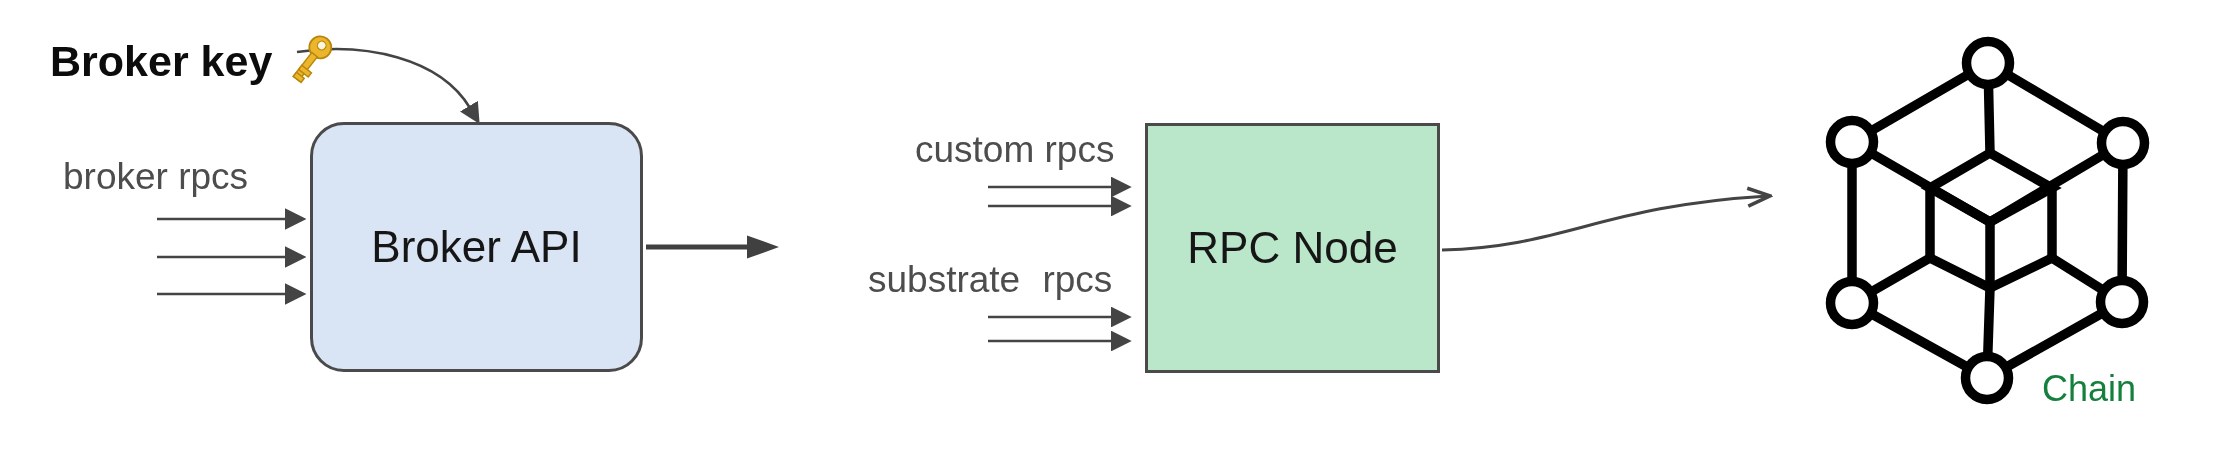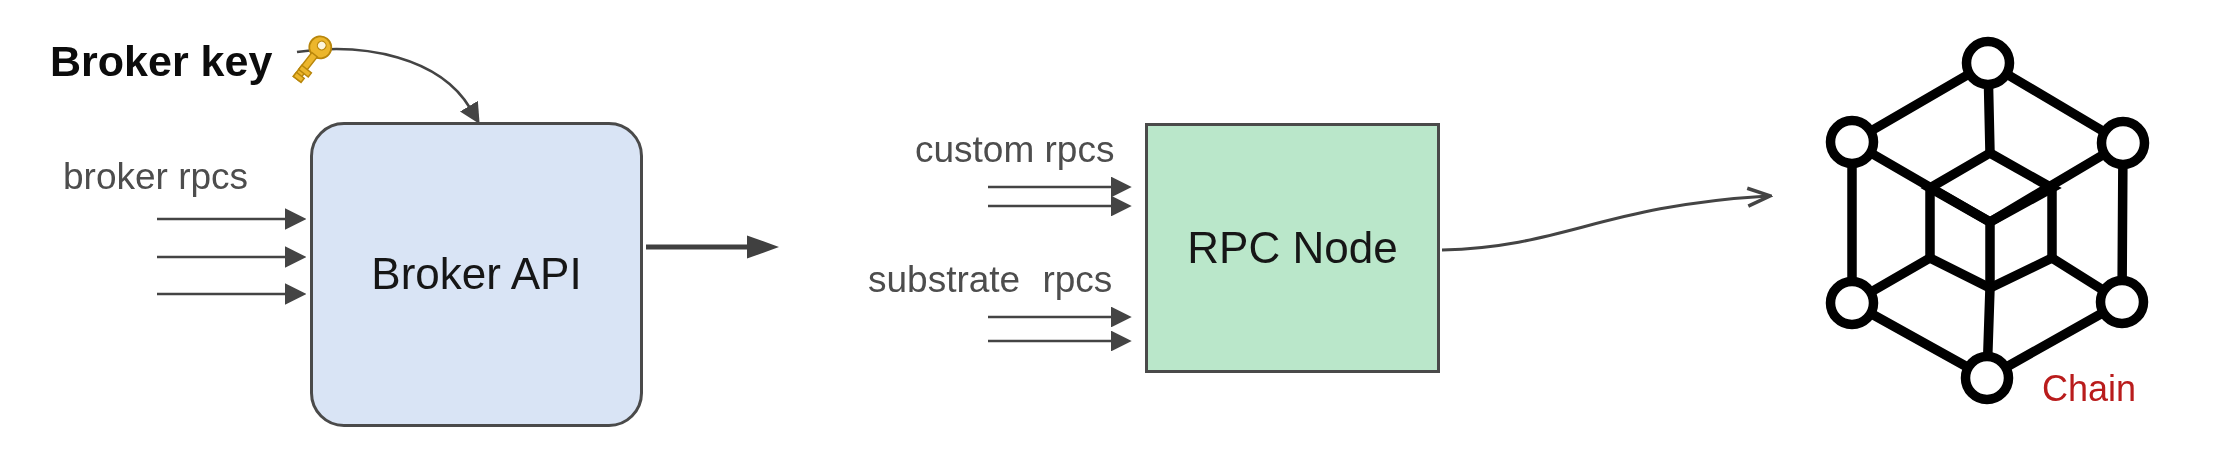--- a/index.html
+++ b/index.html
@@ -2,28 +2,28 @@
 <html><head>
 <meta charset="utf-8">
 <style>
   html,body{margin:0;padding:0;background:#ffffff;}
   body{width:2232px;height:450px;font-family:"Liberation Sans",sans-serif;}
   .canvas{position:relative;width:2232px;height:450px;background:#fff;overflow:hidden;}
   .lines-svg{position:absolute;left:0;top:0;width:2232px;height:450px;}
 
   .lbl{position:absolute;color:#4d4d4d;font-size:37px;white-space:nowrap;}
   .lbl-substrate{word-spacing:12px;}
-  .chain-lbl{color:#b91c1c;font-size:36px;}
+  .chain-lbl{color:#15803d;font-size:36px;}
 
   .broker-key{position:absolute;left:50px;top:30px;display:flex;align-items:center;gap:10px;}
   .broker-key .txt{font-weight:bold;color:#0c0c0c;font-size:43px;white-space:nowrap;}
 
   .node-box{position:absolute;display:flex;align-items:center;justify-content:center;
             text-align:center;color:#161616;font-size:44px;line-height:1.2;}
-  .box-broker{left:310px;top:122px;width:333px;height:305px;background:#d9e4f5;
+  .box-broker{left:310px;top:122px;width:333px;height:250px;background:#d9e4f5;
               border:3px solid #4a4a4a;border-radius:34px;box-sizing:border-box;}
   .box-rpc{left:1145px;top:123px;width:295px;height:250px;background:#bae7ca;
            border:3px solid #4a4a4a;box-sizing:border-box;}
 
   .chain-caption{position:absolute;left:2042px;top:368px;}
 </style>
 </head>
 <body>
 
 <div class="canvas">

